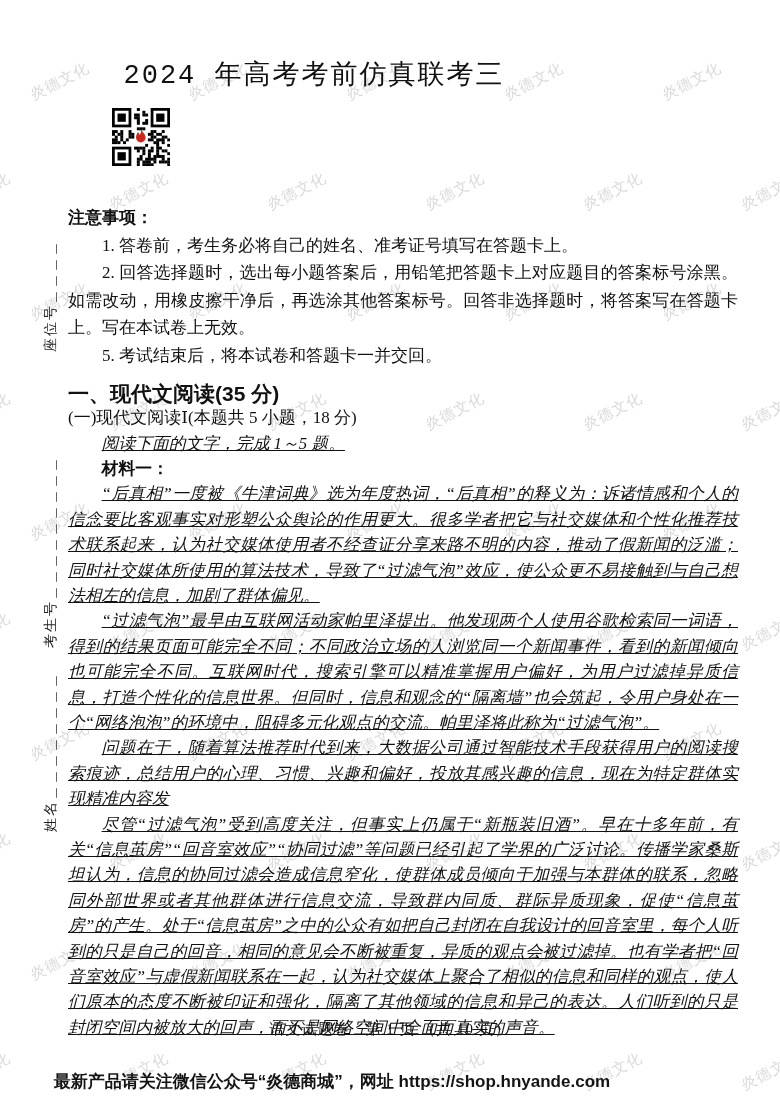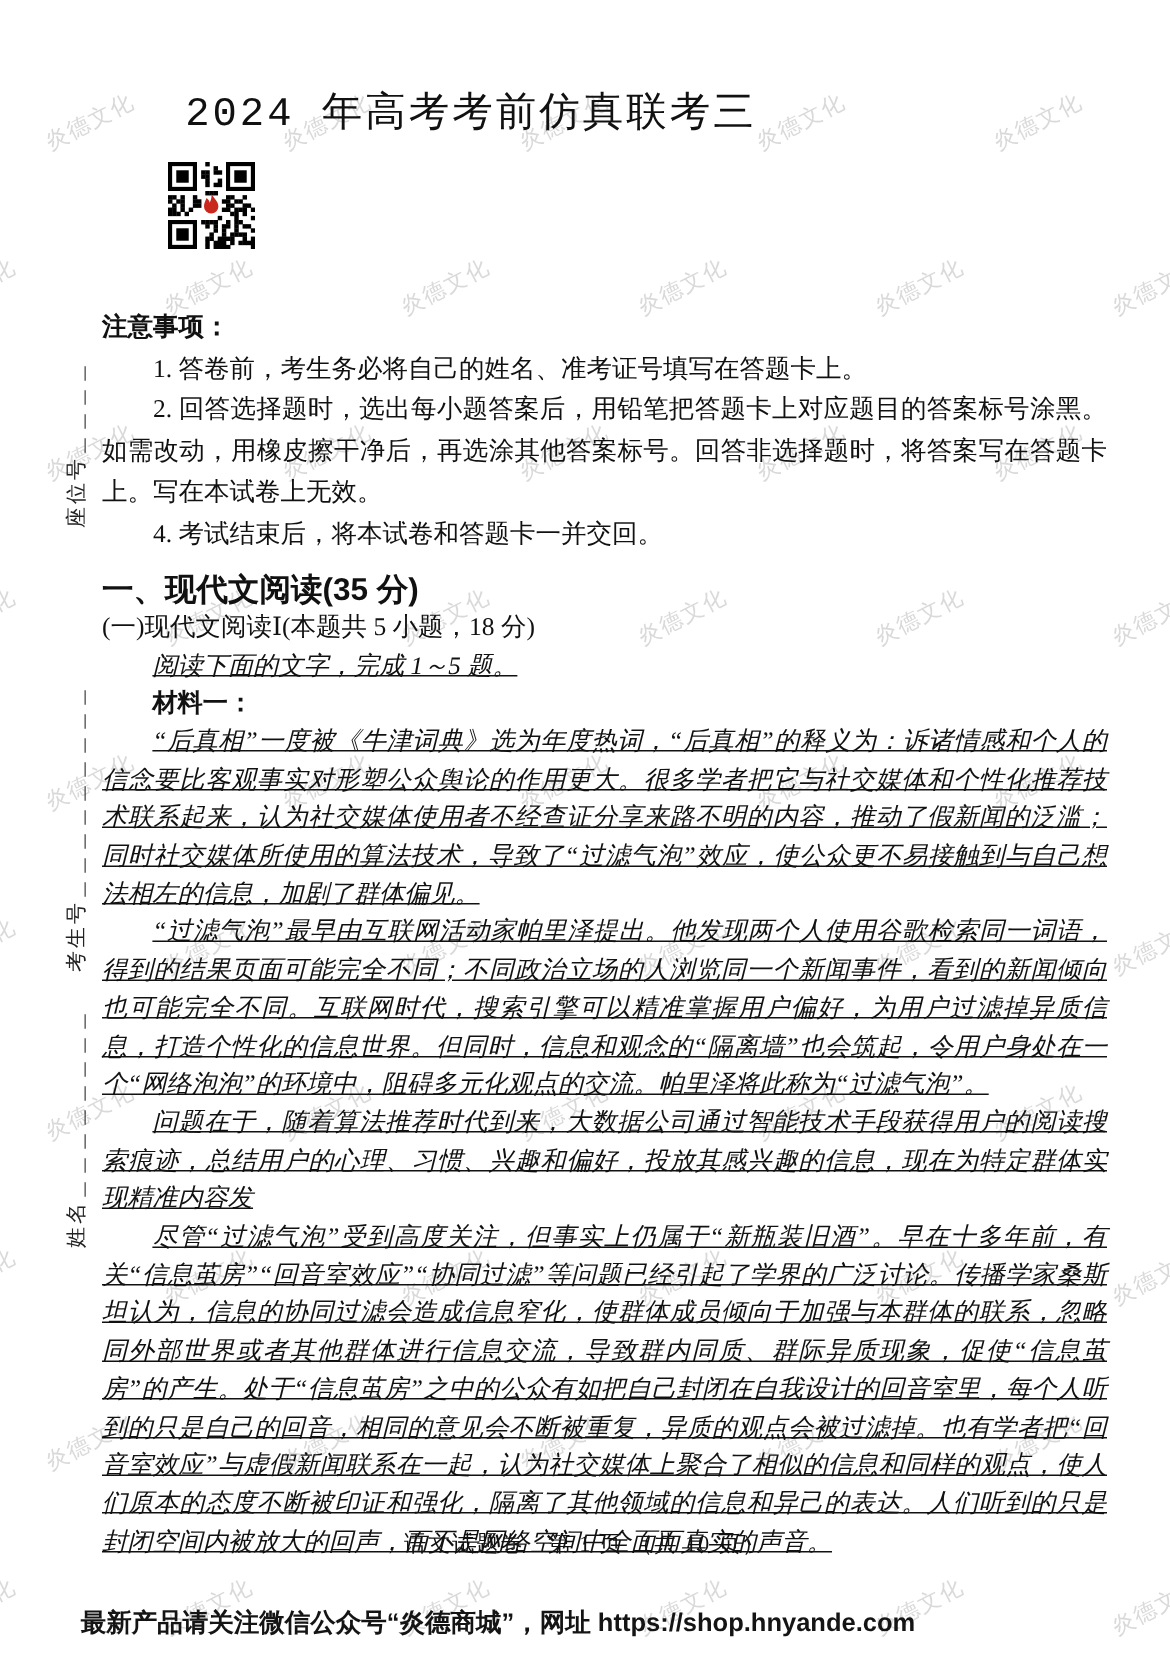--- a/index.html
+++ b/index.html
@@ -257,21 +257,21 @@
     </svg>
 
   <div class="mlabel seat">座位号＿＿＿＿</div>
   <div class="mlabel cand">考生号＿＿＿＿＿＿＿＿＿</div>
   <div class="mlabel name">姓名＿＿＿＿＿＿＿＿</div>
 
   <div class="col">
     <p class="notice-head">注意事项：</p>
     <p class="notice">1. 答卷前，考生务必将自己的姓名、准考证号填写在答题卡上。</p>
     <p class="notice">2. 回答选择题时，选出每小题答案后，用铅笔把答题卡上对应题目的答案标号涂黑。如需改动，用橡皮擦干净后，再选涂其他答案标号。回答非选择题时，将答案写在答题卡上。写在本试卷上无效。</p>
-    <p class="notice">4. 考试结束后，将本试卷和答题卡一并交回。</p>
+    <p class="notice">5. 考试结束后，将本试卷和答题卡一并交回。</p>
 
     <p class="h-sec">一、现代文阅读(35 分)</p>
     <p class="h-sub">(一)现代文阅读Ⅰ(本题共 5 小题，18 分)</p>
     <p class="kai">阅读下面的文字，完成 1～5 题。</p>
     <p class="mat">材料一：</p>
 
     <p class="kai">“后真相”一度被《牛津词典》选为年度热词，“后真相”的释义为：诉诸情感和个人的信念要比客观事实对形塑公众舆论的作用更大。很多学者把它与社交媒体和个性化推荐技术联系起来，认为社交媒体使用者不经查证分享来路不明的内容，推动了假新闻的泛滥；同时社交媒体所使用的算法技术，导致了“过滤气泡”效应，使公众更不易接触到与自己想法相左的信息，加剧了群体偏见。</p>
     <p class="kai">“过滤气泡”最早由互联网活动家帕里泽提出。他发现两个人使用谷歌检索同一词语，得到的结果页面可能完全不同；不同政治立场的人浏览同一个新闻事件，看到的新闻倾向也可能完全不同。互联网时代，搜索引擎可以精准掌握用户偏好，为用户过滤掉异质信息，打造个性化的信息世界。但同时，信息和观念的“隔离墙”也会筑起，令用户身处在一个“网络泡泡”的环境中，阻碍多元化观点的交流。帕里泽将此称为“过滤气泡”。</p>
     <p class="kai">问题在于，随着算法推荐时代到来，大数据公司通过智能技术手段获得用户的阅读搜索痕迹，总结用户的心理、习惯、兴趣和偏好，投放其感兴趣的信息，现在为特定群体实现精准内容发</p>
     <p class="kai">尽管“过滤气泡”受到高度关注，但事实上仍属于“新瓶装旧酒”。早在十多年前，有关“信息茧房”“回音室效应”“协同过滤”等问题已经引起了学界的广泛讨论。传播学家桑斯坦认为，信息的协同过滤会造成信息窄化，使群体成员倾向于加强与本群体的联系，忽略同外部世界或者其他群体进行信息交流，导致群内同质、群际异质现象，促使“信息茧房”的产生。处于“信息茧房”之中的公众有如把自己封闭在自我设计的回音室里，每个人听到的只是自己的回音，相同的意见会不断被重复，异质的观点会被过滤掉。也有学者把“回音室效应”与虚假新闻联系在一起，认为社交媒体上聚合了相似的信息和同样的观点，使人们原本的态度不断被印证和强化，隔离了其他领域的信息和异己的表达。人们听到的只是封闭空间内被放大的回声，而不是网络空间中全面而真实的声音。</p>

